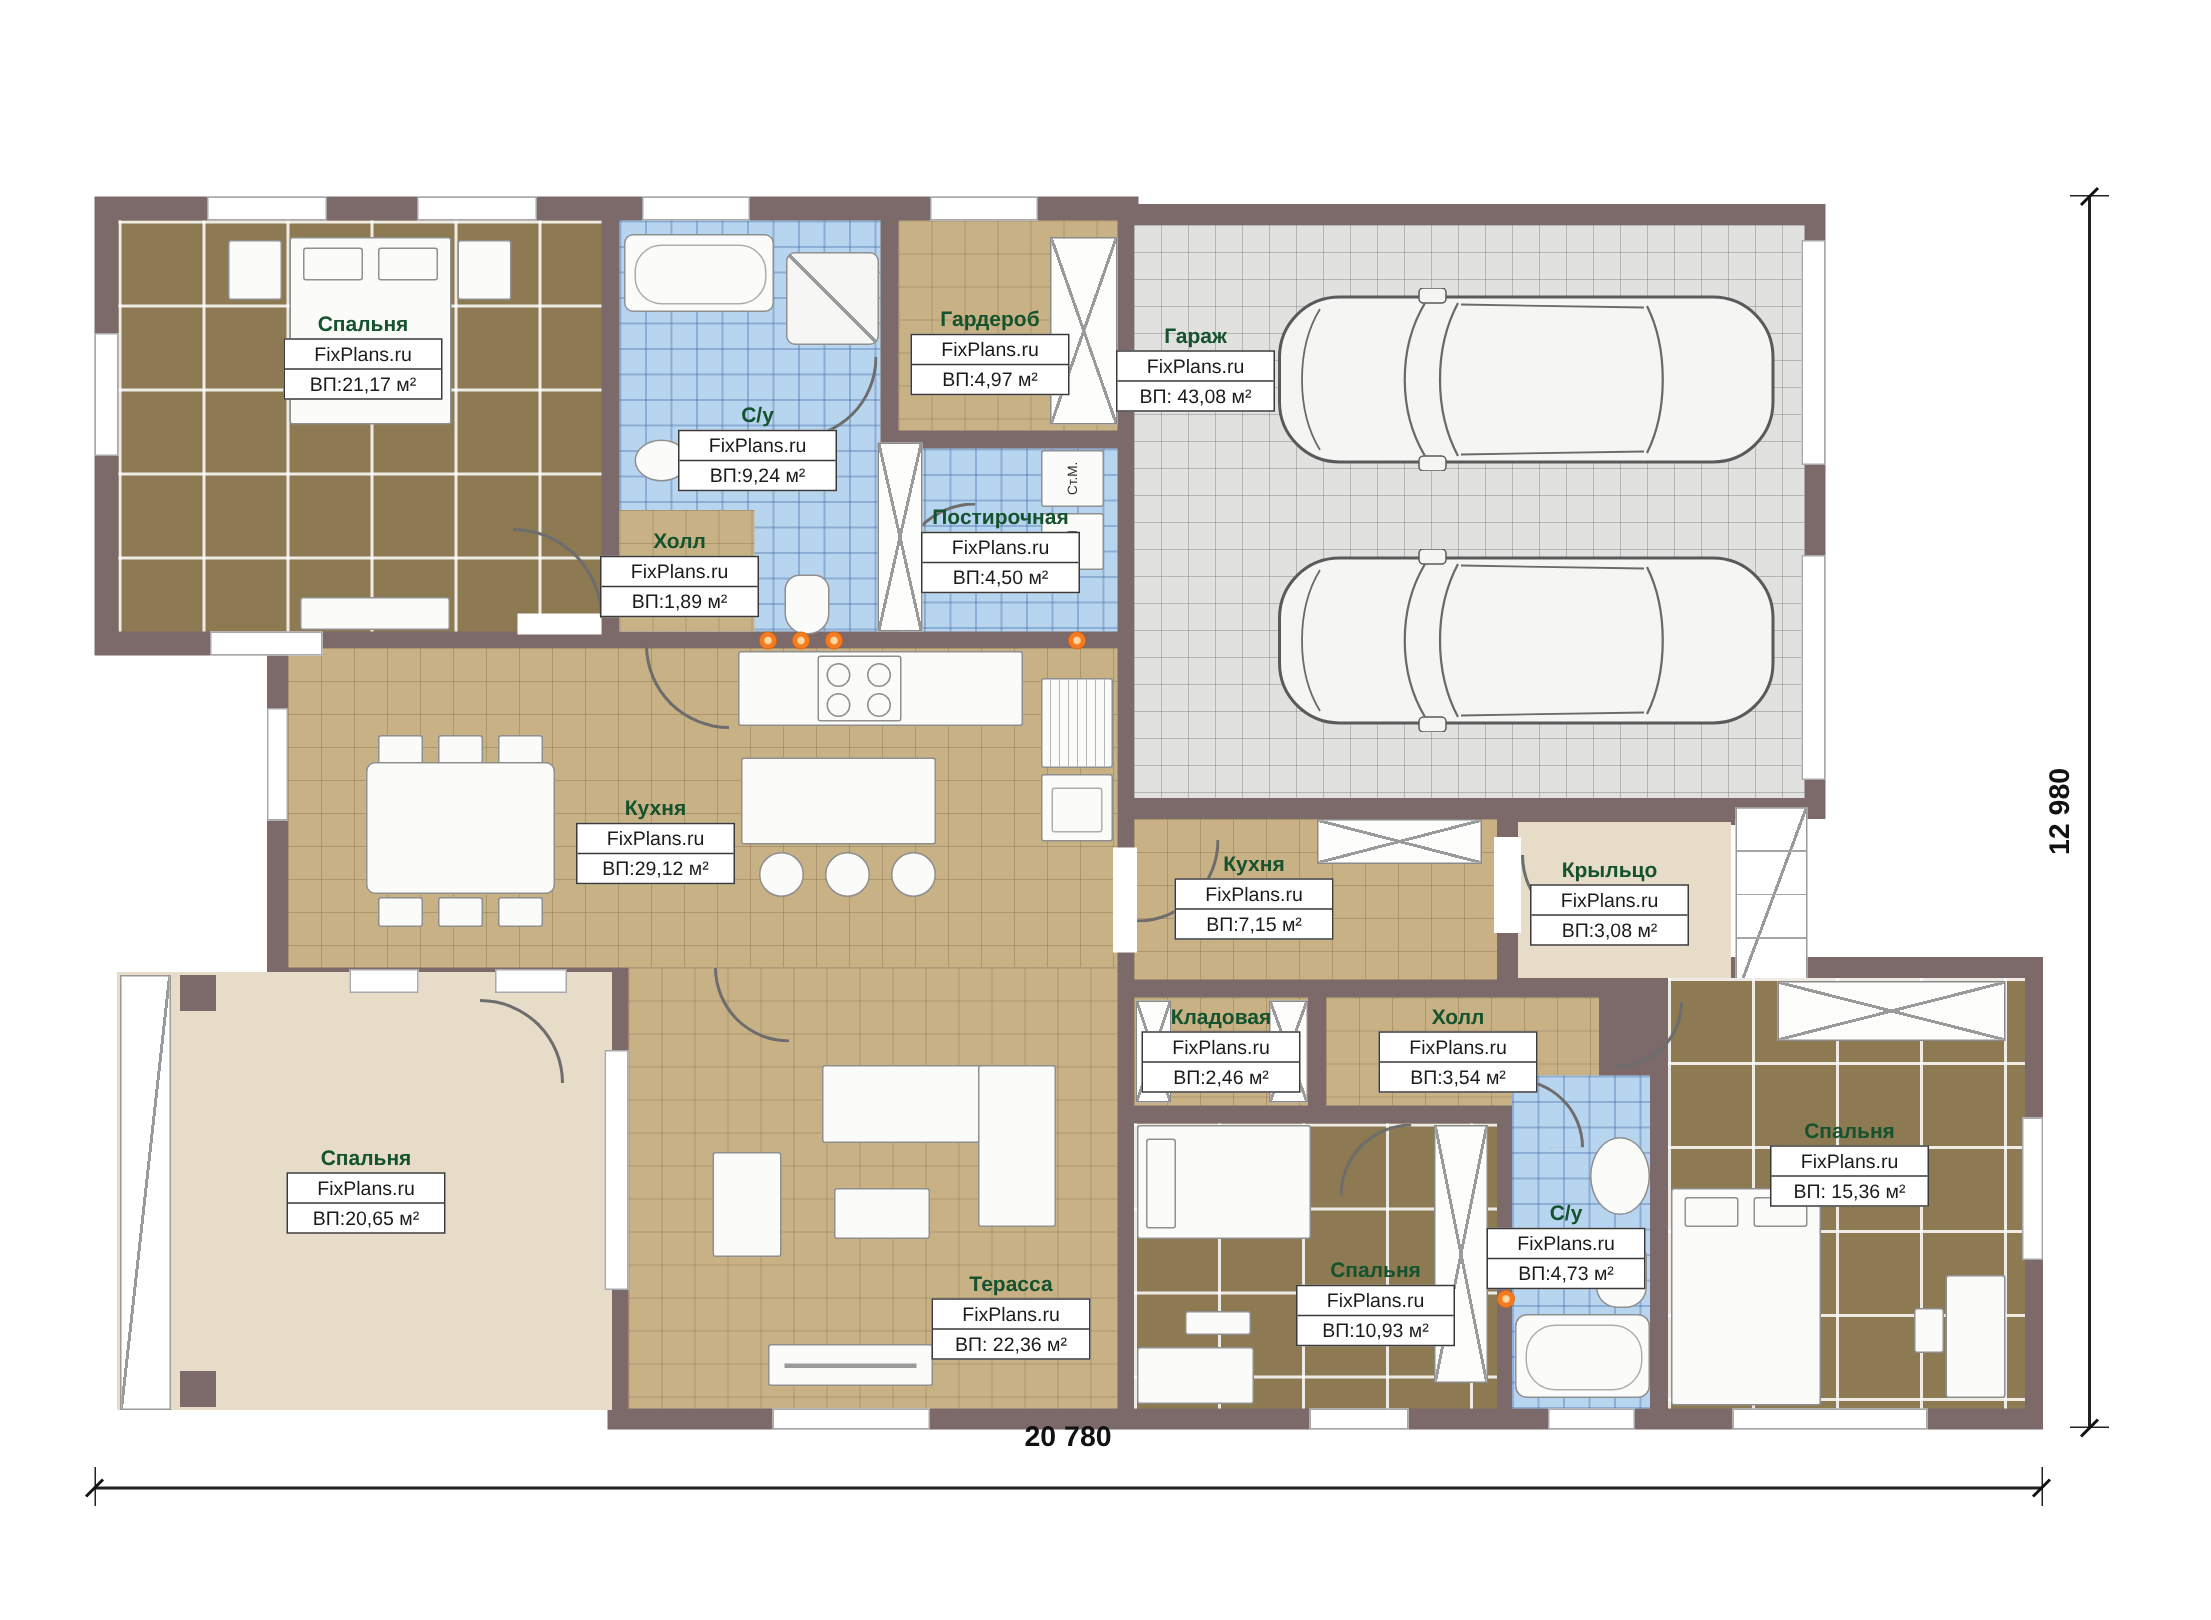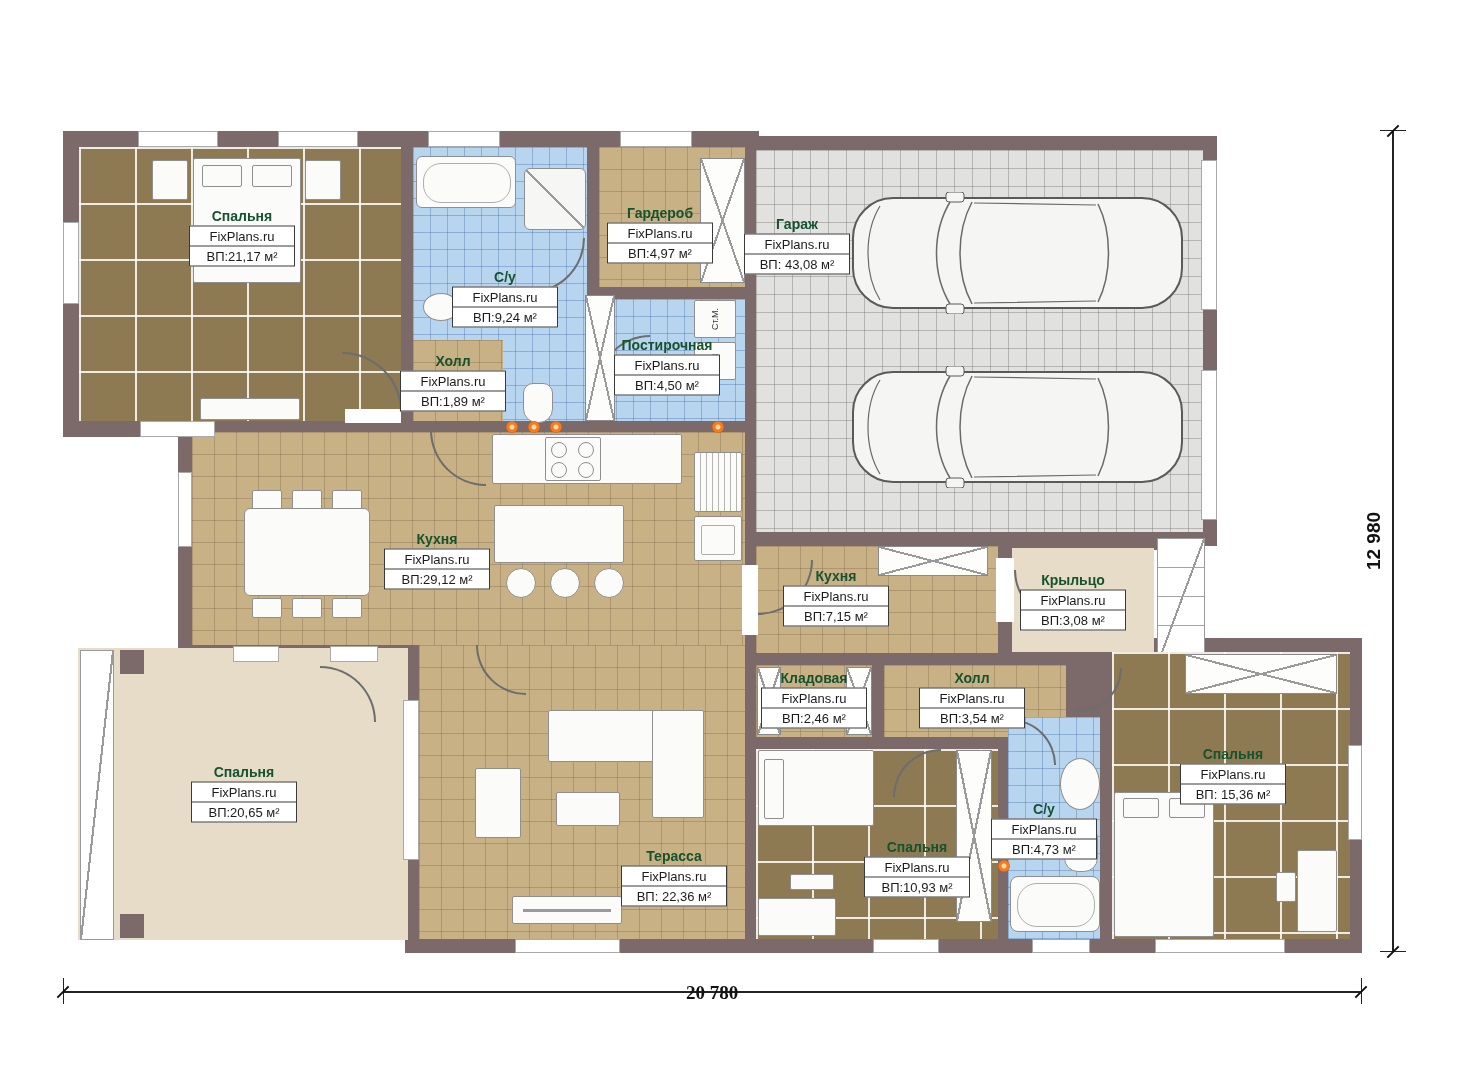--- a/index.html
+++ b/index.html
@@ -306,21 +306,21 @@
     <div class="rname">Терасса</div>
     <div class="rbox"><div class="rrow">FixPlans.ru</div>
       <div class="rrow">ВП: 22,36 м²</div></div>
   </div>
 
   <div class="dimline" style="left:63px;top:991px;width:1299px;height:2px;"></div>
   <div class="dimline" style="left:63px;top:978px;width:1px;height:26px;"></div>
   <div class="dimline" style="left:1361px;top:978px;width:1px;height:26px;"></div>
   <div class="tick" style="left:55px;top:991px;"></div>
   <div class="tick" style="left:1353px;top:991px;"></div>
-  <div class="dim" style="left:712px;top:982px;transform:translateX(-50%);font-family:Liberation Serif, serif;">20 780</div>
+  <div class="dim" style="left:712px;top:948px;transform:translateX(-50%);">20 780</div>
 
   <div class="dimline" style="left:1392px;top:130px;width:2px;height:822px;"></div>
   <div class="dimline" style="left:1380px;top:130px;width:26px;height:1px;"></div>
   <div class="dimline" style="left:1380px;top:951px;width:26px;height:1px;"></div>
   <div class="tick" style="left:1385px;top:130px;"></div>
   <div class="tick" style="left:1385px;top:951px;"></div>
   <div class="dim" style="left:1388px;top:541px;transform:translate(-50%,-50%) rotate(-90deg);transform-origin:center;margin-left:-14px;">12 980</div>
 
 </div>
 

